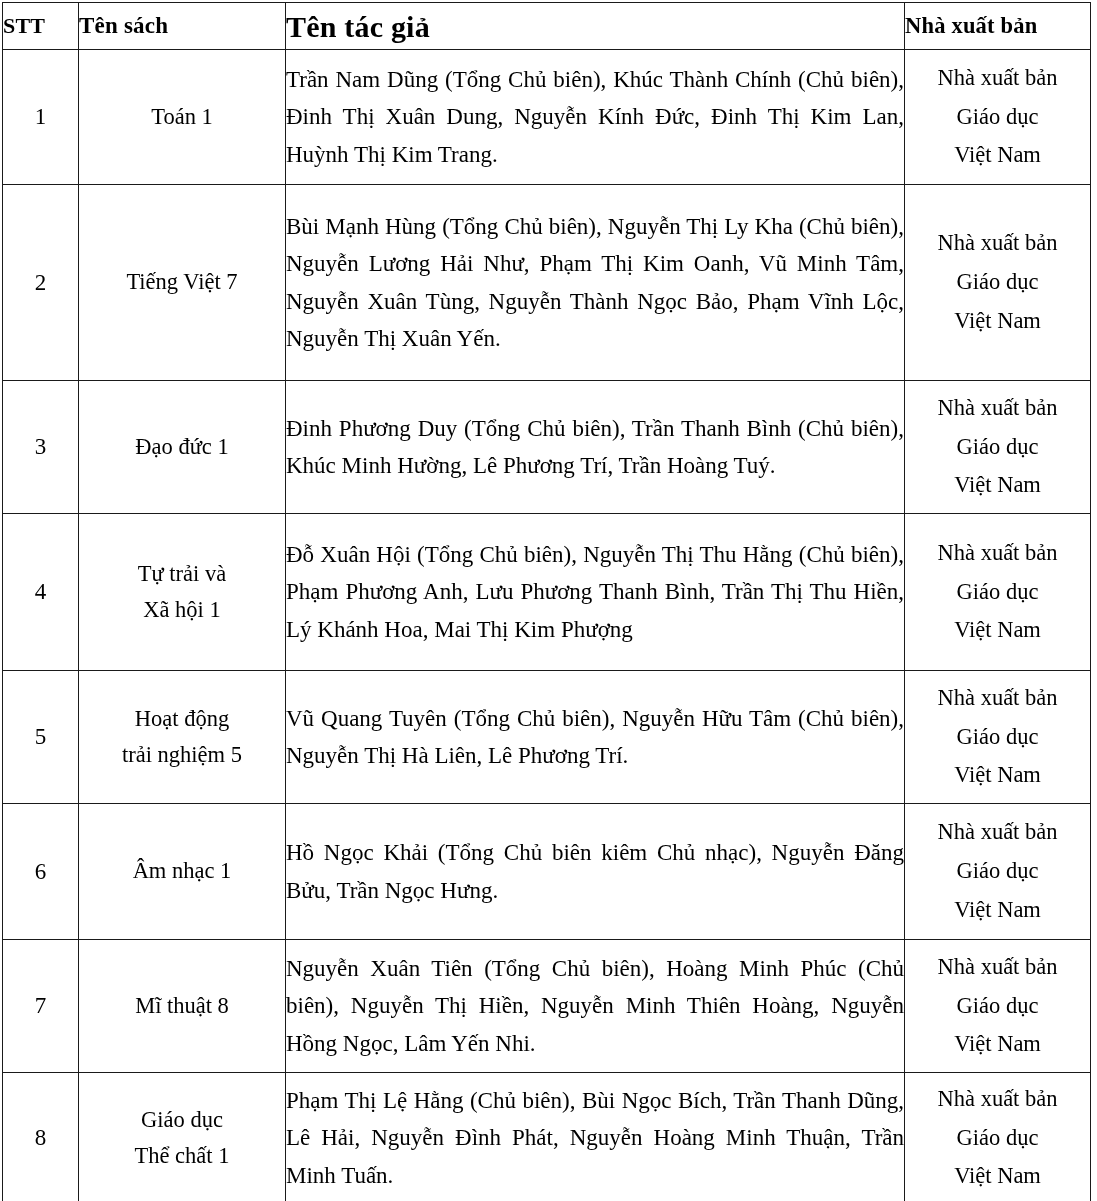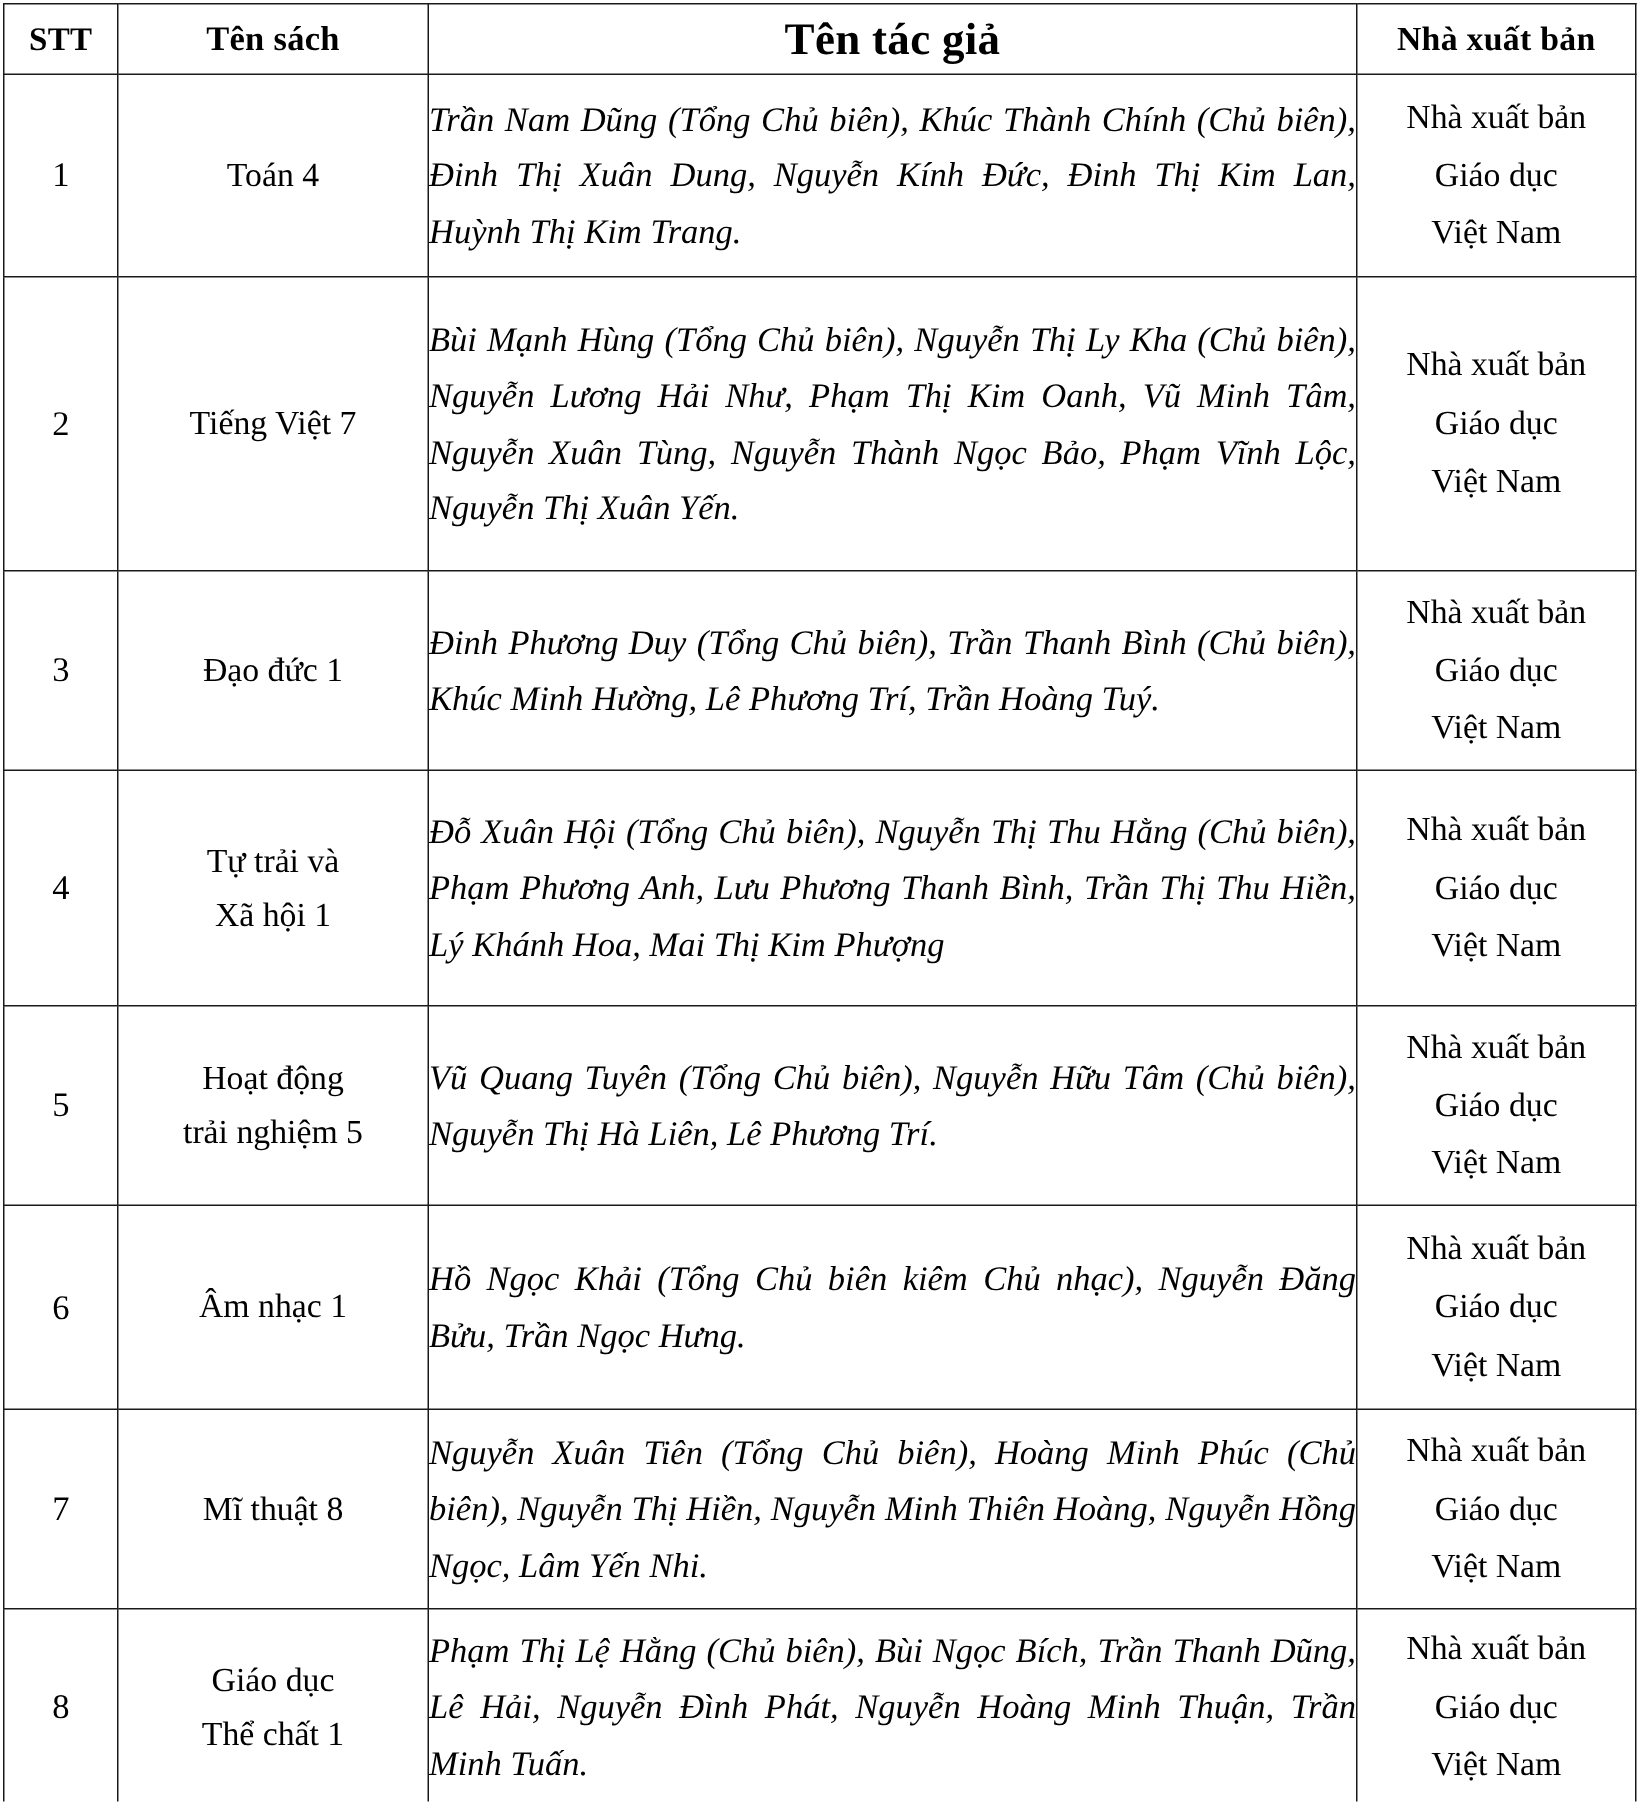--- a/index.html
+++ b/index.html
@@ -42,21 +42,21 @@
   col.c-stt  { width: 76px; }
   col.c-name { width: 207px; }
   col.c-auth { width: 619px; }
   col.c-pub  { width: 186px; }
 
   
   thead th {
     height: 46px;
     font-weight: bold;
     font-size: 23px;
-    text-align: center;
+    text-align: left;
     letter-spacing: 0.2px;
     line-height: 1.1;
   }
   thead th.h-stt  { font-size: 22px; }
   thead th.h-auth { font-size: 30px; }
   thead th.h-pub  { font-size: 22.5px; }
 
   
   td.cell-stt {
     text-align: center;
@@ -72,21 +72,20 @@
   }
   td.cell-name .line { display: block; white-space: nowrap; }
 
   td.cell-auth {
     text-align: justify;
     text-align-last: left;
     font-size: 23px;
     line-height: 1.63;
     padding: 7px 9px 7px 10px;
     hyphens: none;
-    font-style: italic;
   }
 
   td.cell-pub {
     text-align: center;
     font-size: 22.5px;
     line-height: 1.72;
     padding: 4px 4px;
   }
   td.cell-pub .line { display: block; white-space: nowrap; }
 
@@ -117,21 +116,21 @@
         <th class="h-name">Tên sách</th>
         <th class="h-auth">Tên tác giả</th>
         <th class="h-pub">Nhà xuất bản</th>
       </tr>
     </thead>
     <tbody>
 
       <tr class="r1">
         <td class="cell-stt">1</td>
         <td class="cell-name">
-          <span class="line">Toán 4</span>
+          <span class="line">Toán 1</span>
         </td>
         <td class="cell-auth">Trần Nam Dũng (Tổng Chủ biên), Khúc Thành Chính (Chủ biên), Đinh Thị Xuân Dung, Nguyễn Kính Đức, Đinh Thị Kim Lan, Huỳnh Thị Kim Trang.</td>
         <td class="cell-pub">
           <span class="line">Nhà xuất bản</span>
           <span class="line">Giáo dục</span>
           <span class="line">Việt Nam</span>
         </td>
       </tr>
 
       <tr class="r2">

